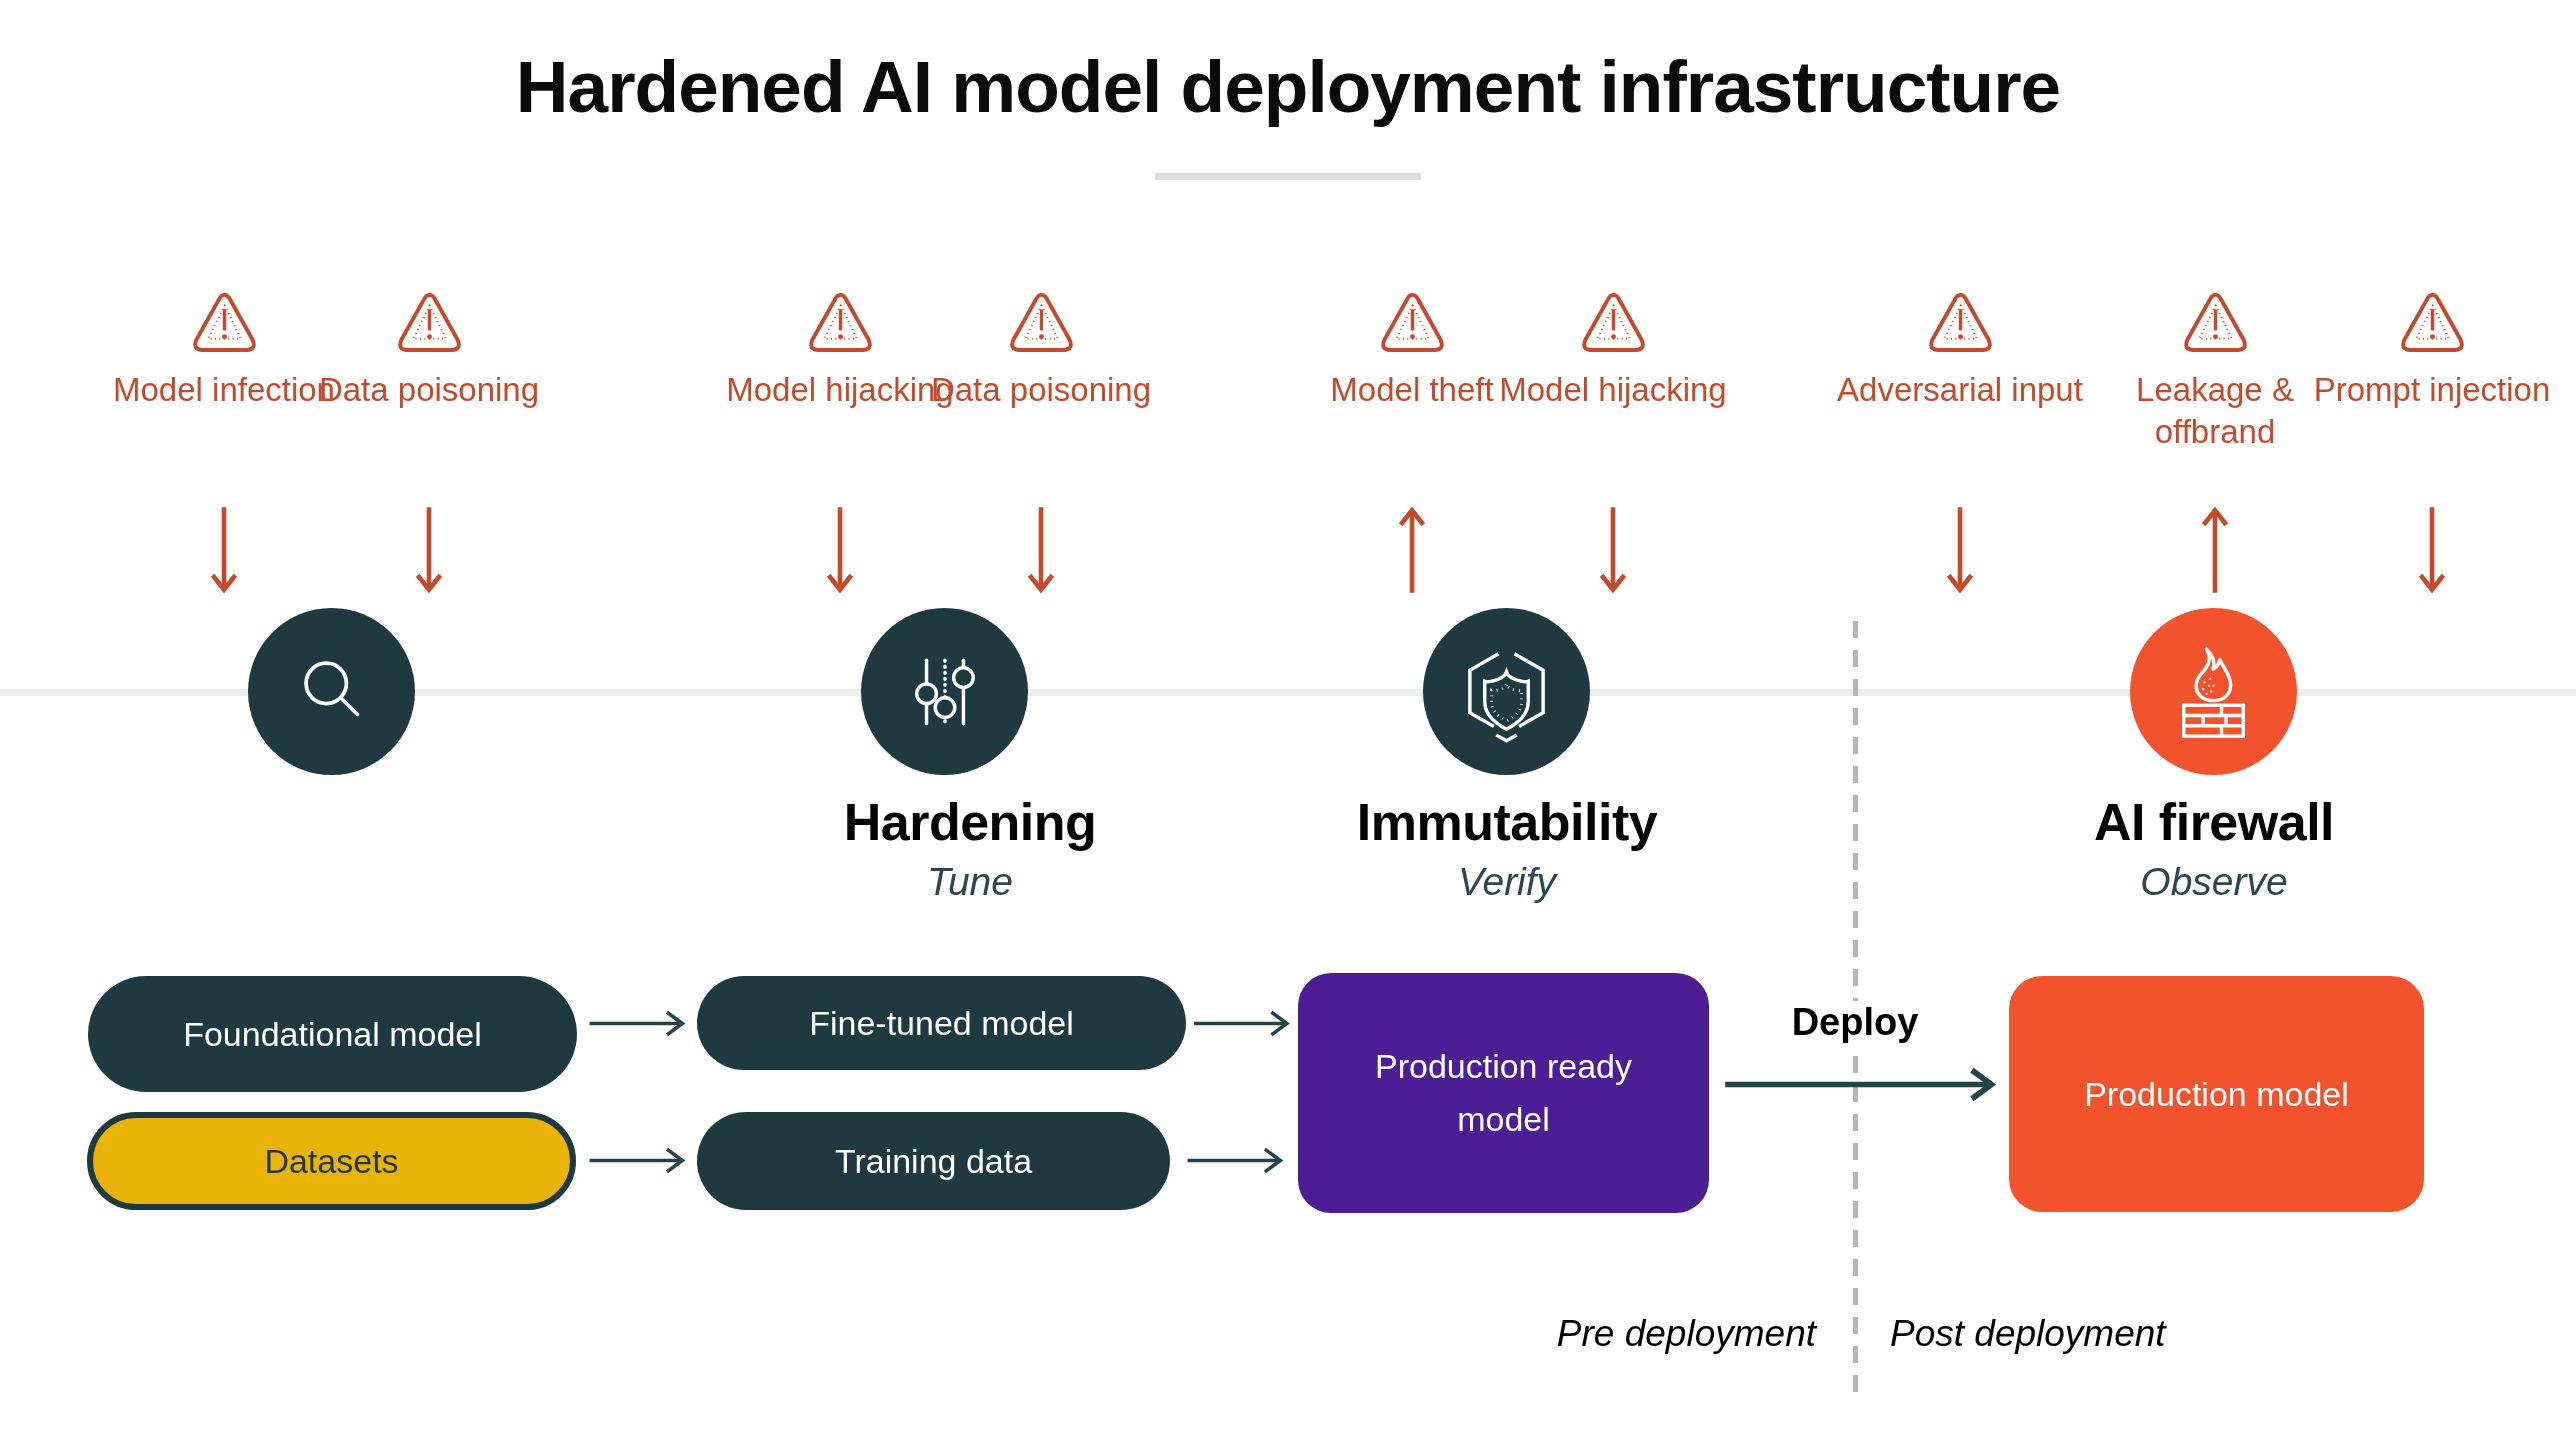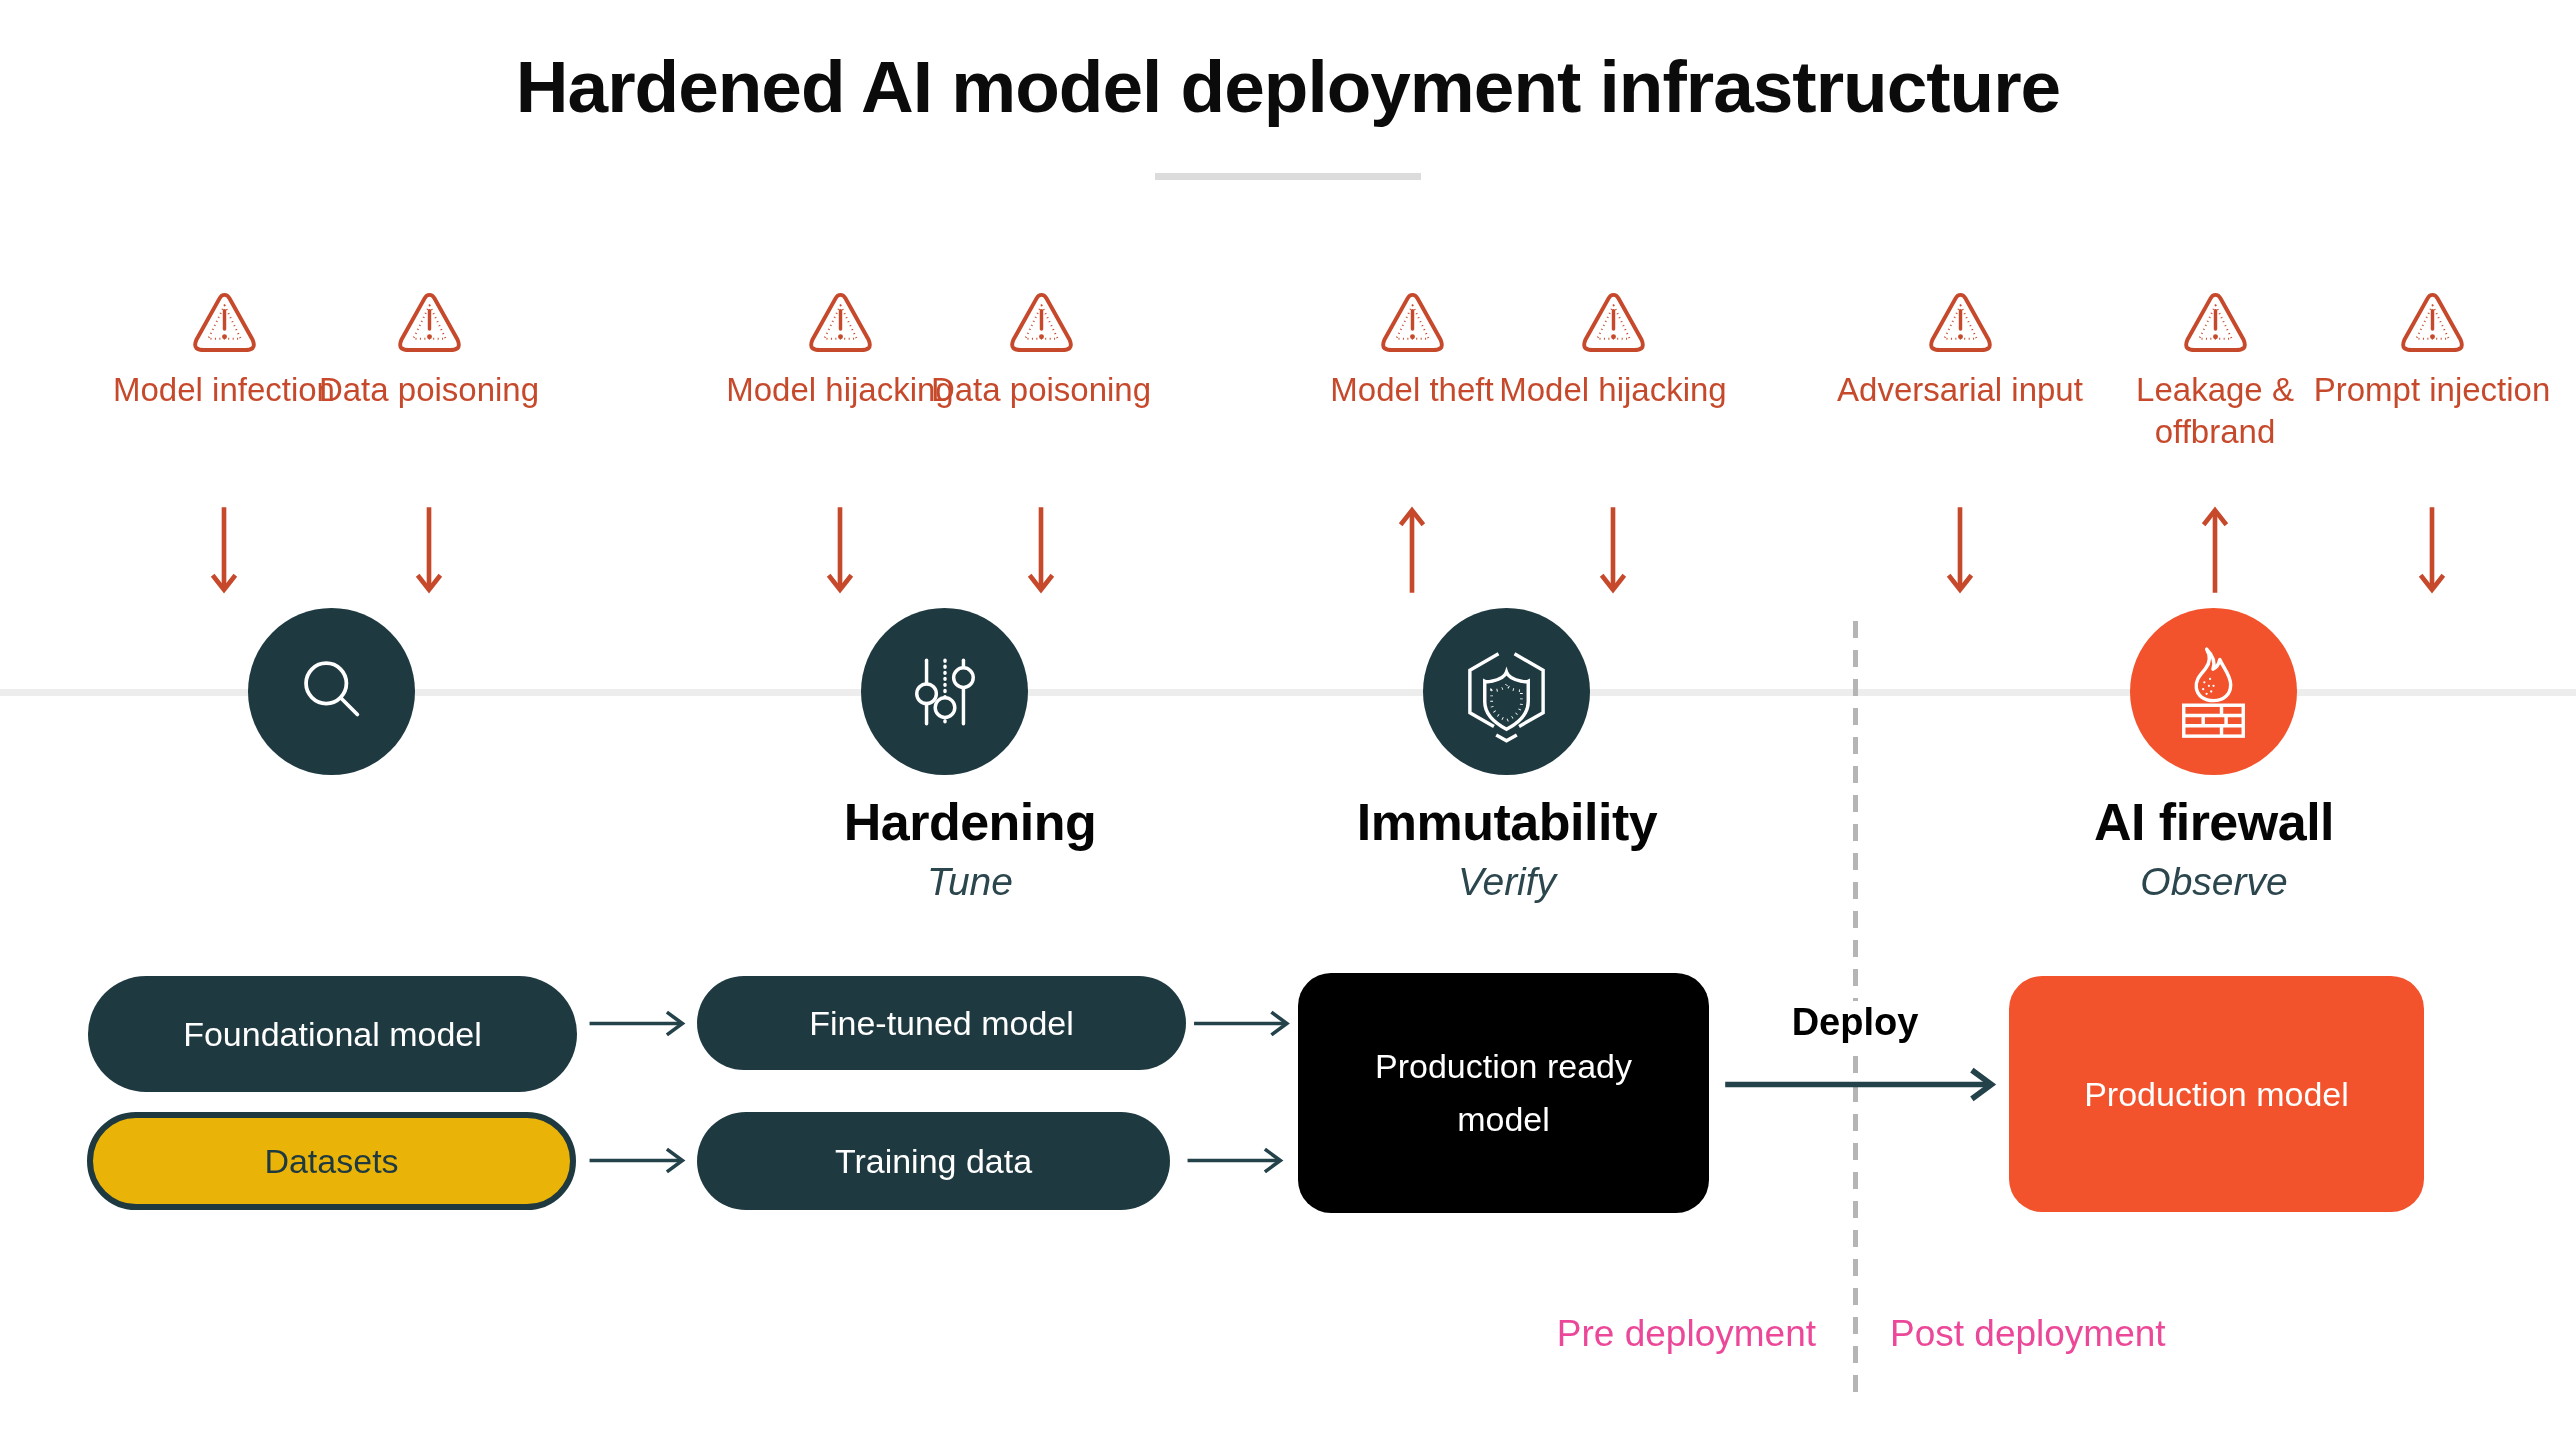--- a/index.html
+++ b/index.html
@@ -60,35 +60,35 @@
     display:flex; align-items:center; justify-content:center;
     font-size:34px; z-index:2;
   }
   .pill.dark  { background:#1e3a40; color:#ffffff; }
   .pill.light { background:#eab308; color:#1e3a40; border:6.2px solid #1e3a40; }
   .bigbox {
     position:absolute; box-sizing:border-box; border-radius:33px;
     display:flex; align-items:center; justify-content:center; text-align:center;
     font-size:34px; line-height:53px; color:#ffffff; z-index:2;
   }
-  .bigbox.dark   { background:#000000;text-align:center; }
+  .bigbox.dark   { background:#4c1d95;text-align:center; }
   .bigbox.orange { background:#f2532c; }
   .bigbox .inner { width:289px; }
 
   .flow-arrow { position:absolute; z-index:2; }
   .deploy-label {
     position:absolute; left:1855px; top:1001px; transform:translateX(-50%);
     font-size:38px; font-weight:700; color:#000000; background:#ffffff;
     padding:0 13.4px; z-index:3; white-space:nowrap;
   }
 
   
   .phase {
-    position:absolute; top:1313px; font-size:37px; 
-    color:#ec4899; z-index:2;
+    position:absolute; top:1313px; font-size:37px; font-style:italic;
+    color:#000000; z-index:2;
   }
   .phase.pre  { left:1319px; width:497px; text-align:right; }
   .phase.post { left:1890px; width:515px; text-align:left; }
 </style>
 </head>
 <body>
 
 <svg width="0" height="0" style="position:absolute">
   <defs>
     <g id="warn-tri">

